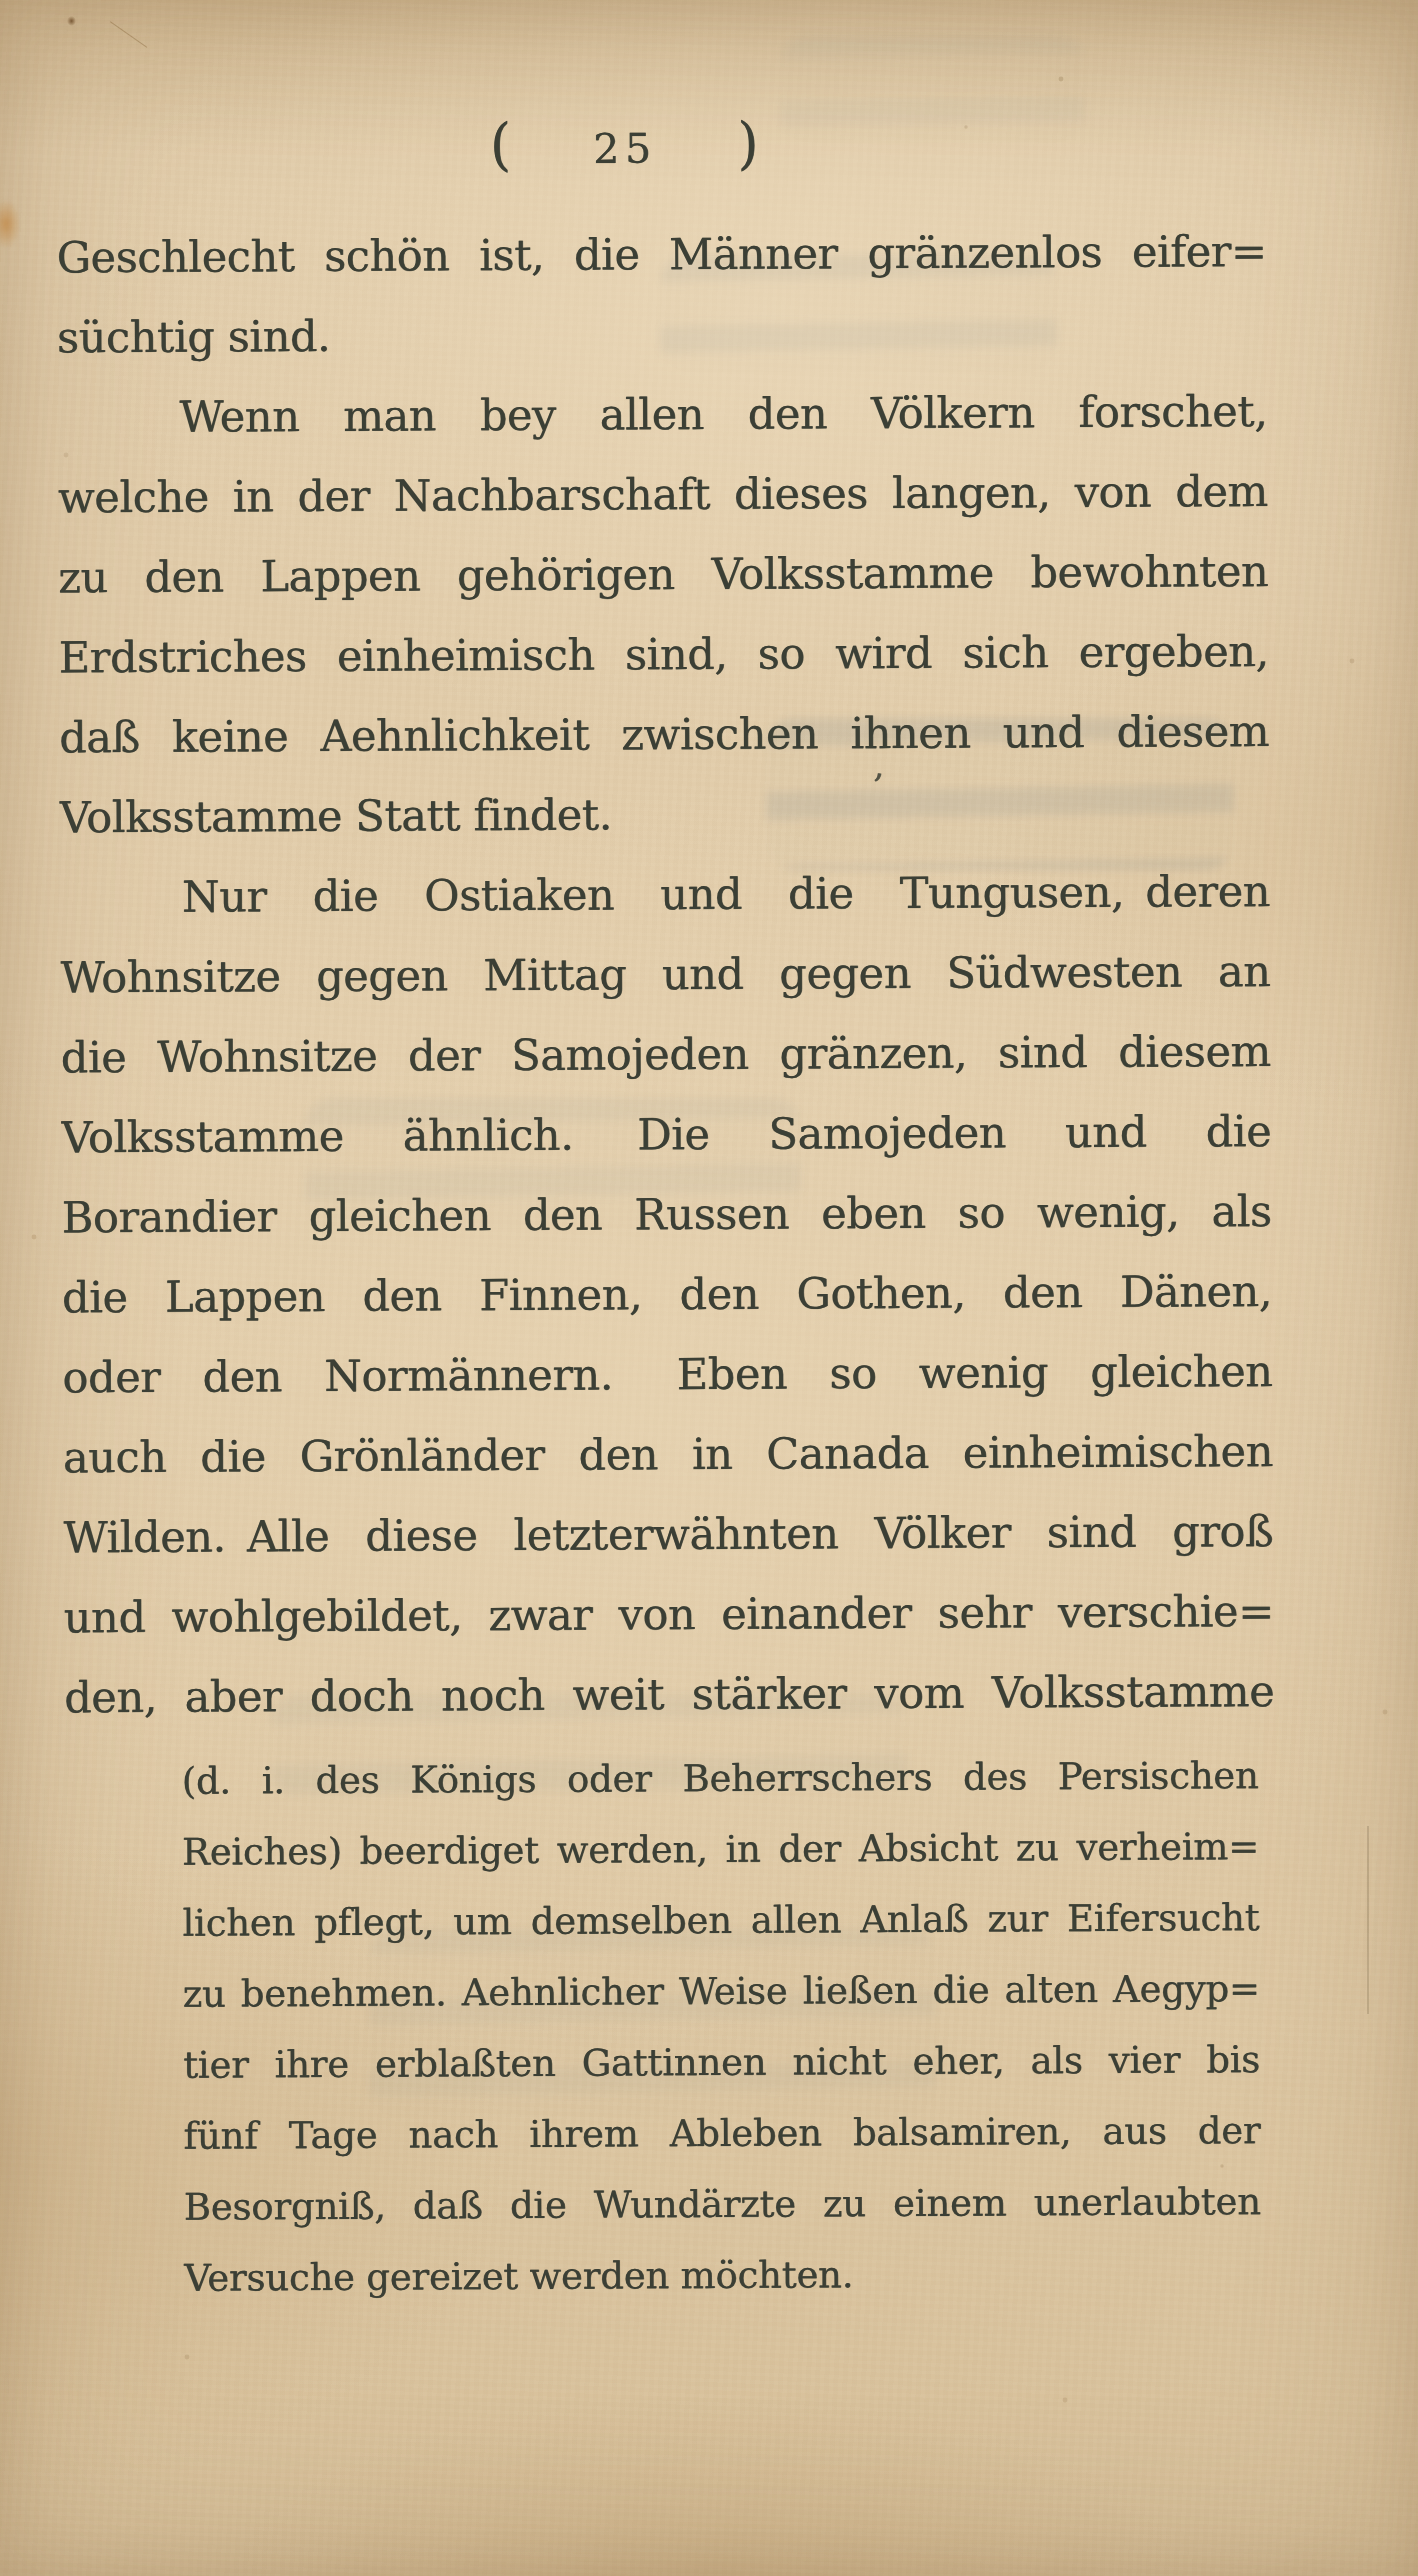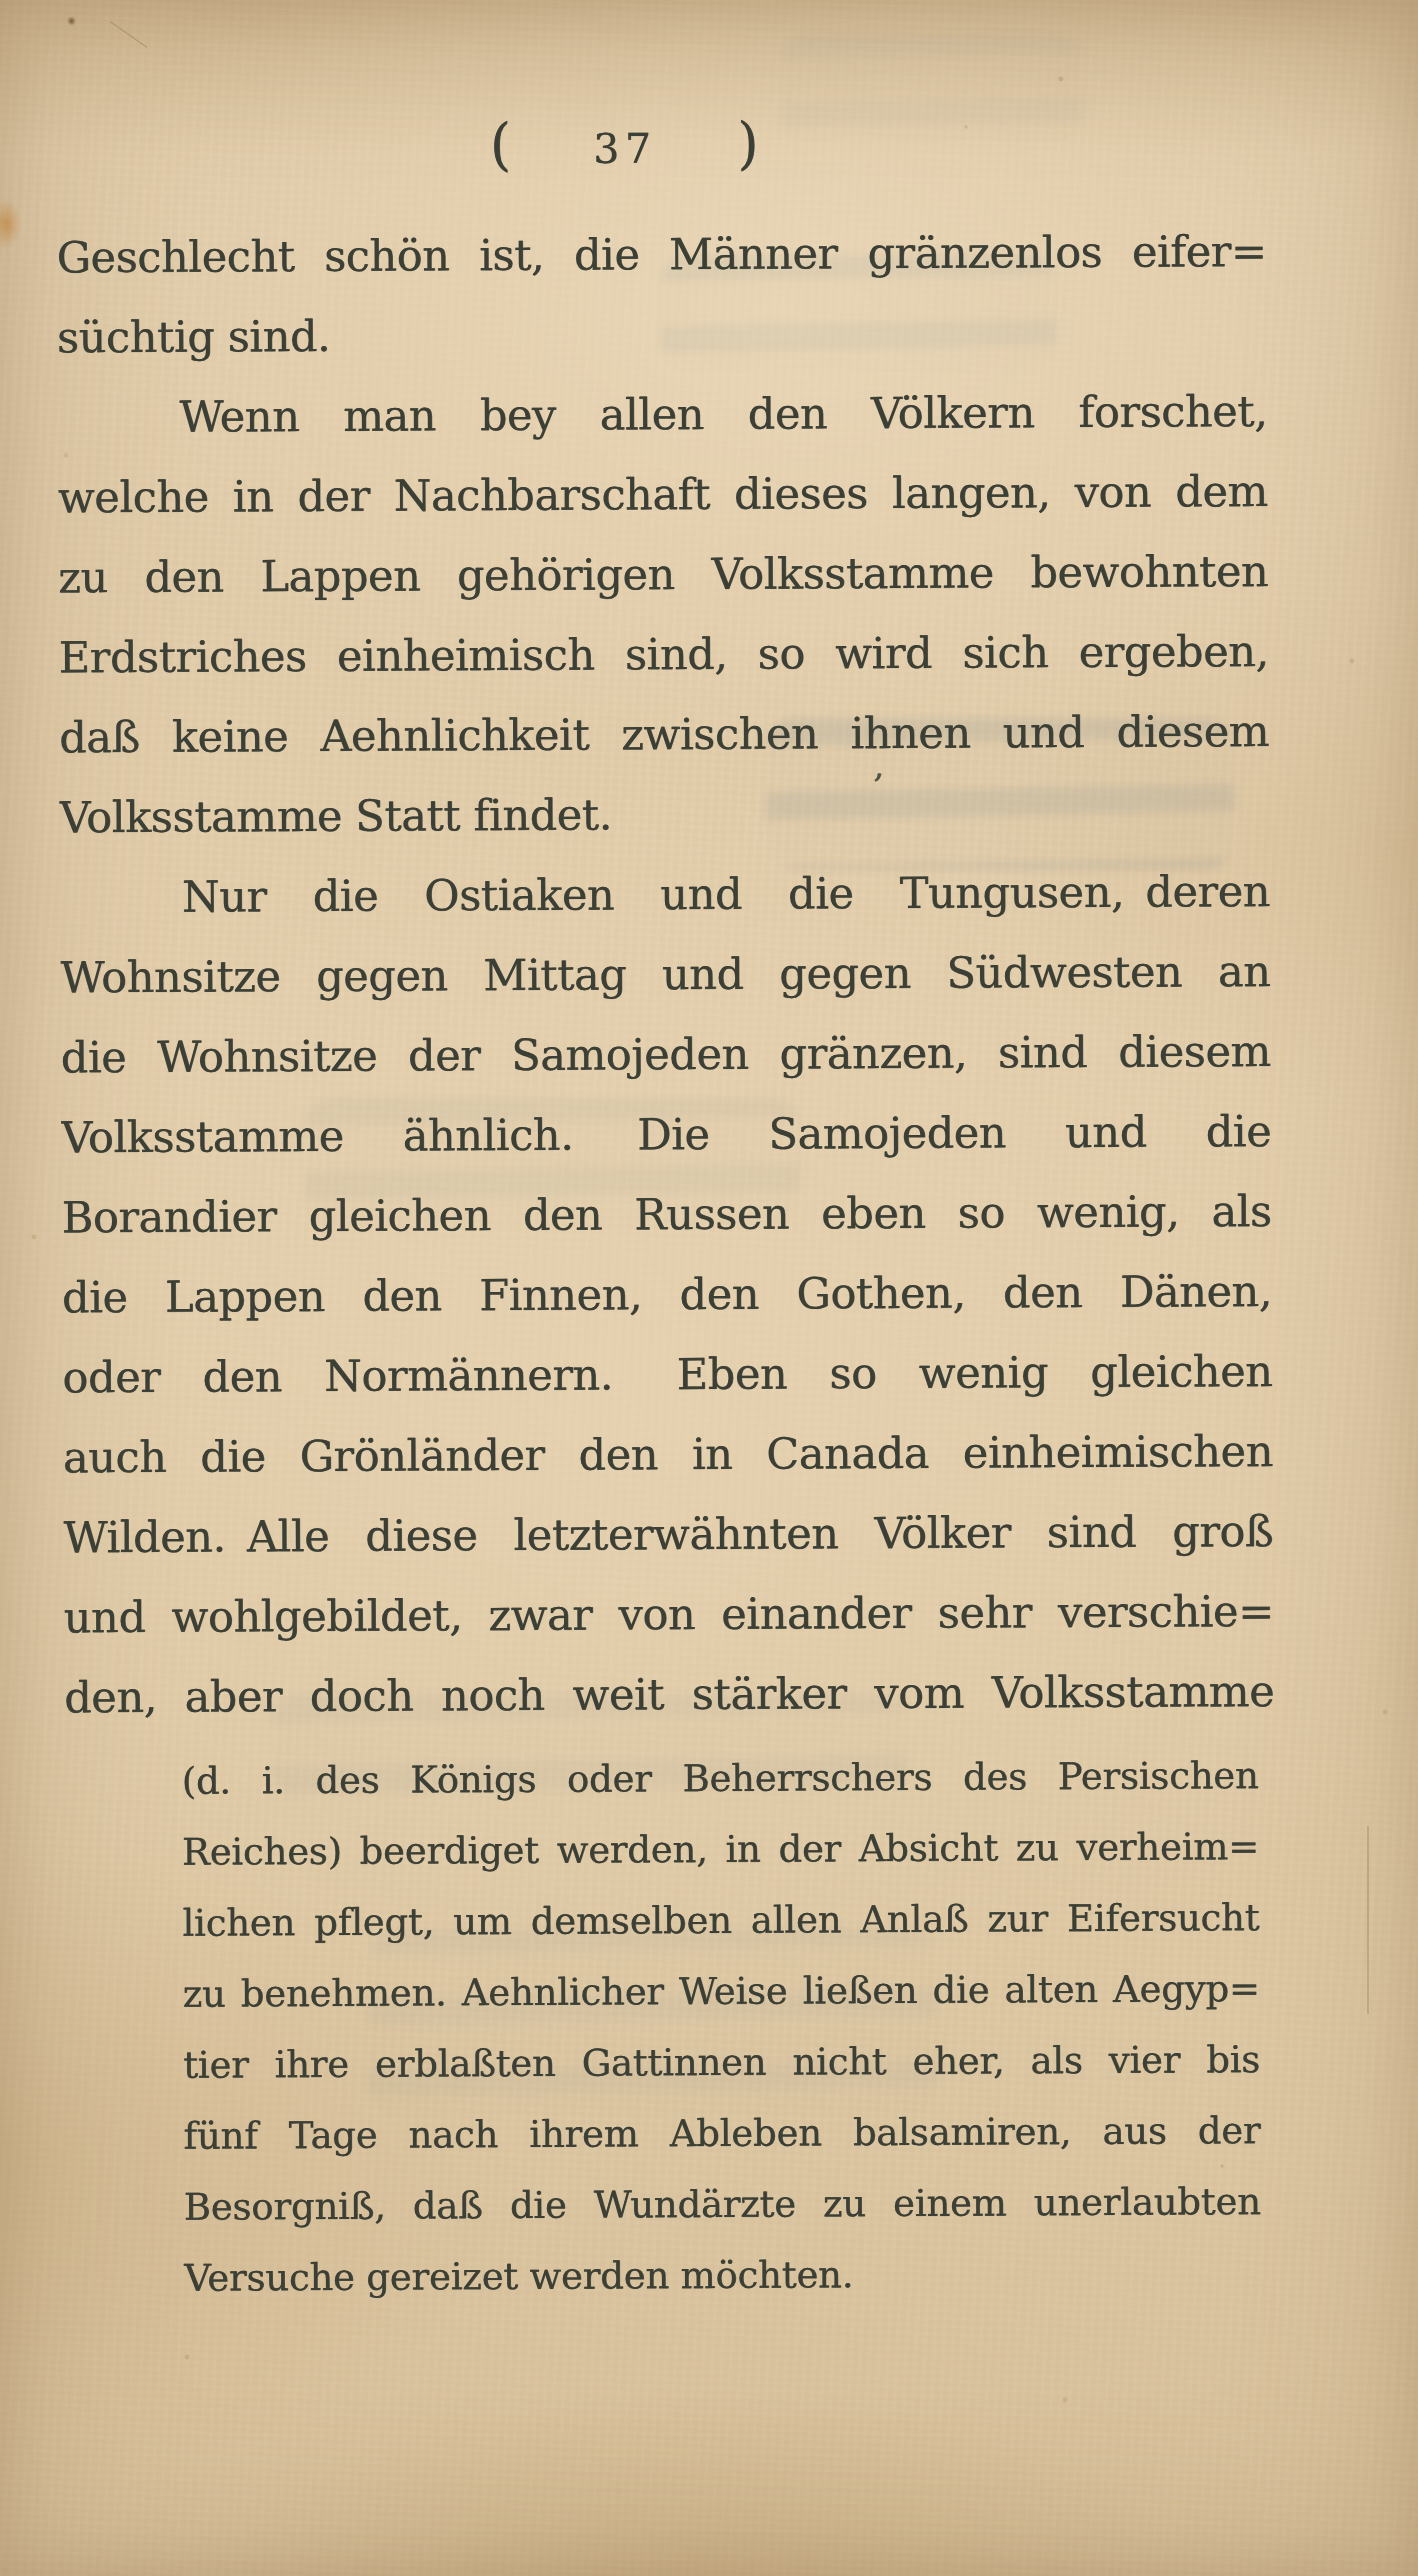--- a/index.html
+++ b/index.html
@@ -102,21 +102,21 @@
   <div class="stain-edge"></div>
   <div class="speck"></div>
   <div class="hairline"></div>
   <div class="scratch"></div>
   <div class="dust"></div>
 
   <div class="content">
 
     <div class="header ink">
       <span class="paren">(</span>
-      <span class="num">37</span>
+      <span class="num">25</span>
       <span class="paren">)</span>
     </div>
 
     <div class="maintext ink">
       <div class="bl">Geschlecht schön ist, die Männer gränzenlos eifer=</div>
       <div class="bl end">süchtig sind.</div>
       <div class="bl ind">Wenn man bey allen den Völkern forschet,</div>
       <div class="bl">welche in der Nachbarschaft dieses langen, von dem</div>
       <div class="bl">zu den Lappen gehörigen Volksstamme bewohnten</div>
       <div class="bl">Erdstriches einheimisch sind, so wird sich ergeben,</div>

